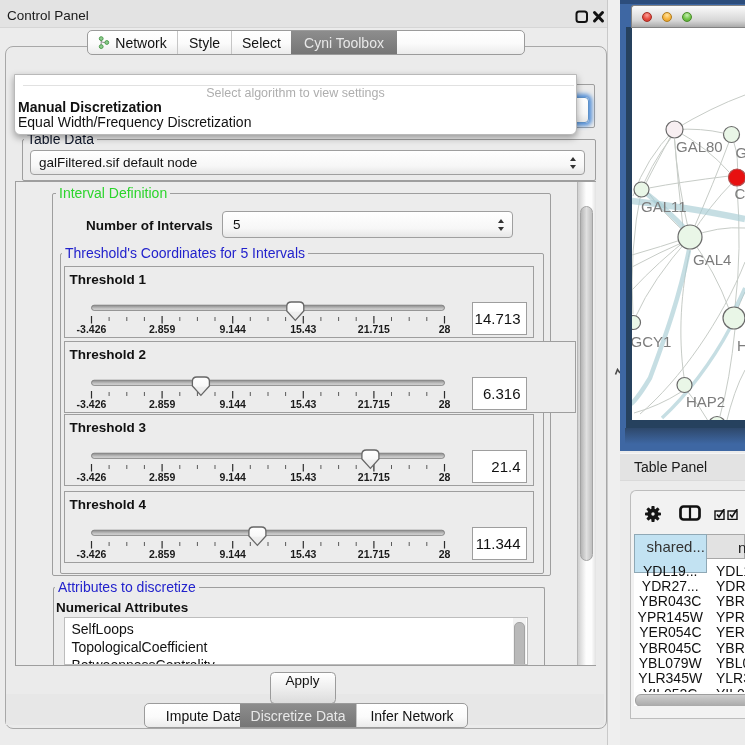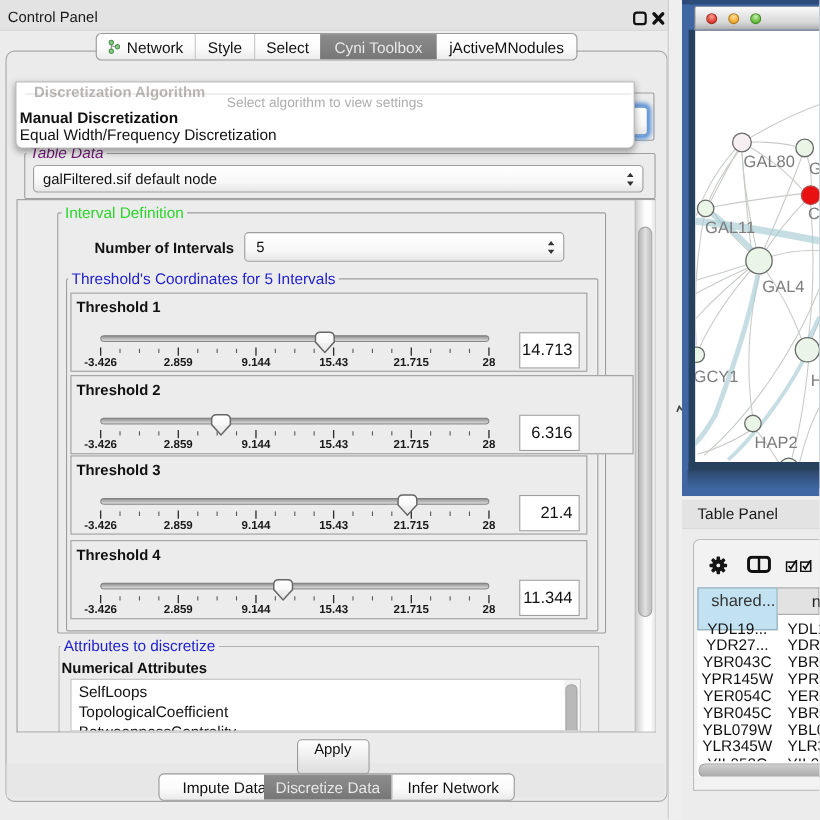--- a/index.html
+++ b/index.html
@@ -30,28 +30,27 @@
   <div class="seg" style="left:0;width:89px;">
     <svg width="12" height="15" viewBox="0 0 12 15" style="margin-right:5px;">
       <path d="M3.2 5 L3.2 10 M3.2 5.5 C3.2 7.5 5.5 7.5 7.8 7.5" fill="none" stroke="#8a8a8a" stroke-width="1"></path>
       <circle cx="3.2" cy="3.6" r="1.9" fill="#8ecb8e" stroke="#4c9a4c"></circle>
       <circle cx="3.2" cy="11.6" r="1.9" fill="#8ecb8e" stroke="#4c9a4c"></circle>
       <circle cx="8.8" cy="7.5" r="1.9" fill="#8ecb8e" stroke="#4c9a4c"></circle>
     </svg>Network</div>
   <div class="seg" style="left:89px;width:54px;border-left:1px solid #c6c6c6;">Style</div>
   <div class="seg" style="left:143px;width:60px;border-left:1px solid #c6c6c6;">Select</div>
   <div class="seg segdark" style="left:203px;width:106px;">Cyni Toolbox</div>
-  <div class="seg" style="left:309px;width:127px;">jActiveMNodules</div>
 </div>
 
 <div class="grp" style="left:22px;top:84px;width:571px;height:42px;"></div>
 <div class="combo" style="left:30px;top:97px;width:557px;height:24px;box-shadow:0 0 4px 2.5px rgba(70,135,214,0.9);border-color:#5e91c8;"></div>
 
 <div class="grp" style="left:22px;top:139px;width:572px;height:40px;"></div>
-<div class="glab" style="left:24px;top:132px;color:#701a75;font-style:italic;">Table Data</div>
+<div class="glab" style="left:24px;top:132px;color:#0f172a;">Table Data</div>
 <div class="combo" style="left:30px;top:150px;width:553px;height:23px;line-height:23px;">
   <span style="margin-left:8px;">galFiltered.sif default node</span>
   <svg class="carr" width="8" height="14" viewBox="0 0 8 14">
       <path d="M4 1 L7 5 L1 5 Z" fill="#333"></path>
       <path d="M4 13 L7 9 L1 9 Z" fill="#333"></path>
     </svg>
 </div>
 
 <div class="abs" style="left:15px;top:181px;width:581px;height:485px;border:1px solid #9e9e9e;background:#ececec;box-sizing:border-box;"></div>
 
@@ -281,21 +280,20 @@
 <div class="abs" style="left:269.5px;top:671.5px;width:66px;height:32px;background:linear-gradient(#ffffff,#f0f0f0 45%,#dcdcdc);border:1px solid #9b9b9b;border-radius:4.5px;font-size:13.5px;color:#111;text-align:center;line-height:16.5px;box-sizing:border-box;">Apply</div>
 
 <div class="abs" style="left:144px;top:703px;width:322px;height:23px;background:linear-gradient(#ffffff,#fbfbfb 55%,#ebebeb);border:1px solid #9b9b9b;border-radius:5px;overflow:hidden;">
   <div class="seg" style="left:0;width:118px;">Impute Data</div>
   <div class="seg segdark" style="left:95px;width:116px;">Discretize Data</div>
   <div class="seg" style="left:211px;width:111px;border-left:1px solid #c6c6c6;">Infer Network</div>
 </div>
 
 <div class="abs" style="left:14px;top:74px;width:563px;height:61px;background:#fff;border:1px solid #b9b9b9;border-radius:0 0 6px 6px;box-shadow:0 3px 7px rgba(0,0,0,0.35);box-sizing:border-box;">
   <div style="position:absolute;left:8px;top:10px;width:551px;height:1px;background:rgba(120,120,120,0.22);"></div>
-  <div style="position:absolute;left:16px;top:1px;font-size:13.5px;font-weight:bold;color:rgba(95,80,72,0.42);">Discretization Algorithm</div>
   <div style="position:absolute;left:0;top:11px;width:100%;text-align:center;font-size:12.5px;color:#aeaeae;">Select algorithm to view settings</div>
   <div style="position:absolute;left:3px;top:24px;font-size:14px;font-weight:bold;color:#111;">Manual Discretization</div>
   <div style="position:absolute;left:3px;top:38.5px;font-size:14px;color:#111;">Equal Width/Frequency Discretization</div>
 </div>
 
 <div class="abs" style="left:607px;top:0;width:13px;height:745px;background:#efefef;border-left:1px solid #c9c9c9;box-sizing:border-box;"></div>
 <svg class="abs" style="left:614px;top:368px;" width="8" height="9" viewBox="0 0 8 9">
     <path d="M1.5 6.5 L3.5 1.5 L6 5" fill="none" stroke="#4a4a4a" stroke-width="1.6"></path>
   </svg>
 

